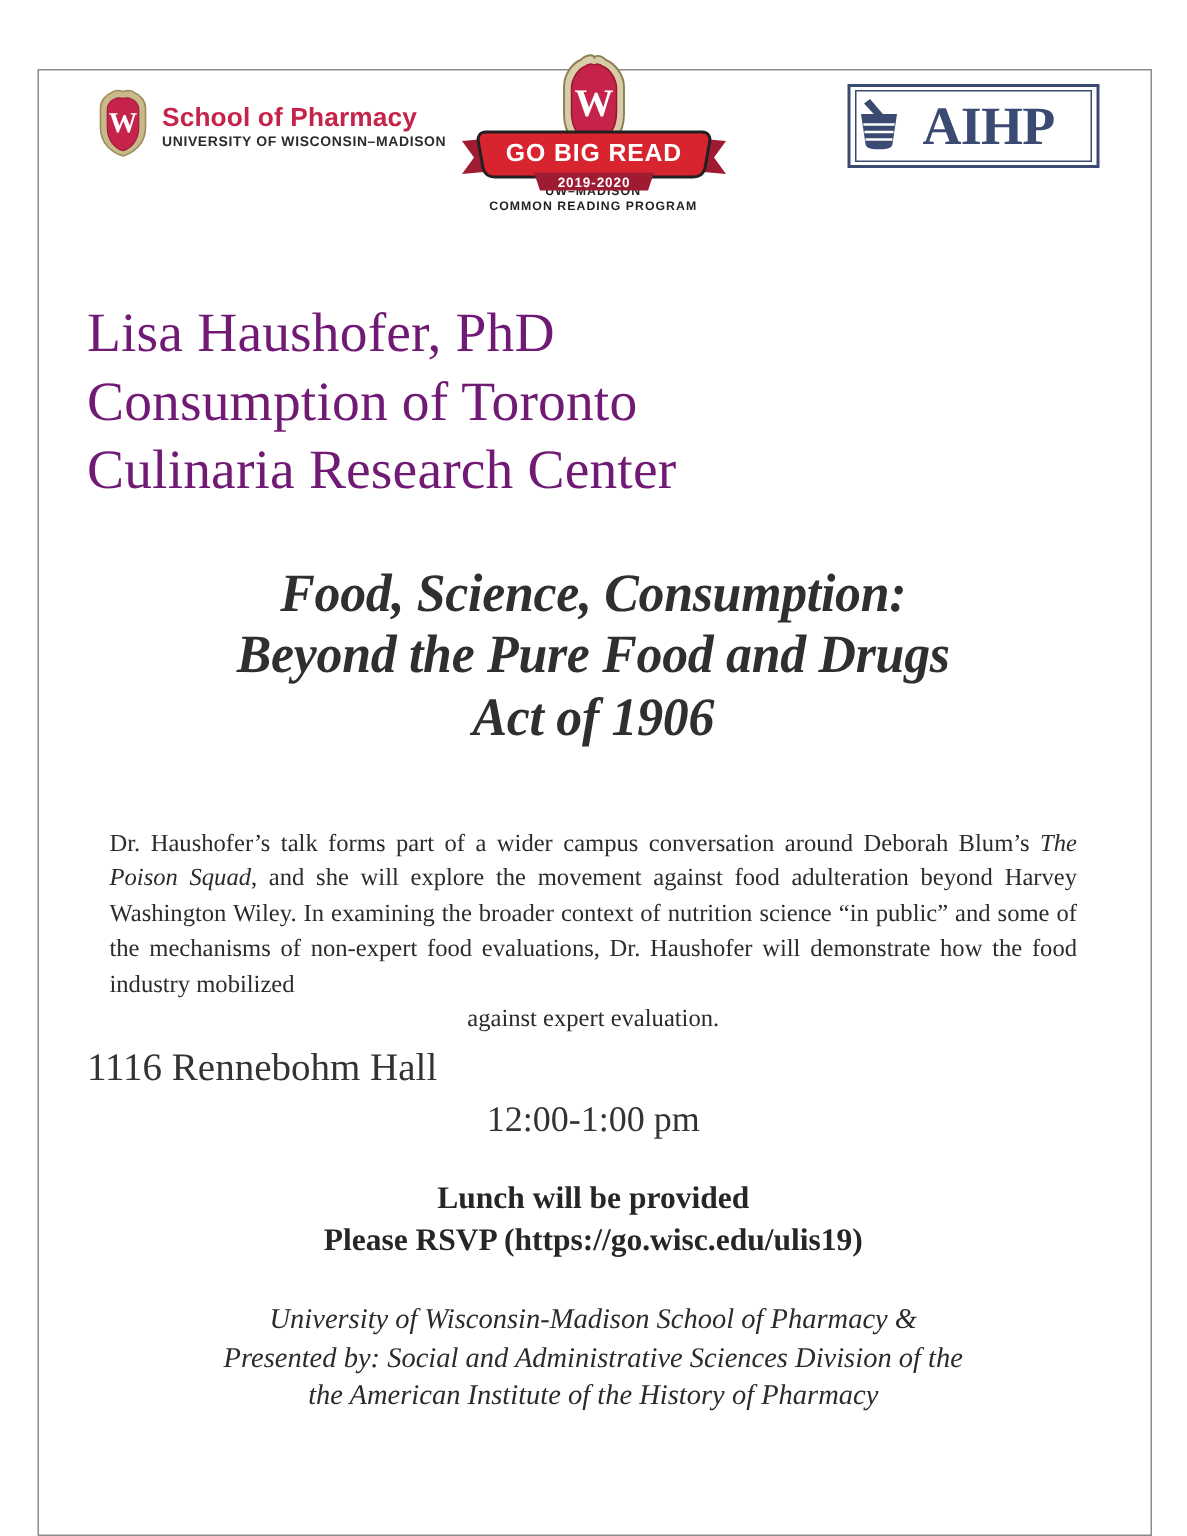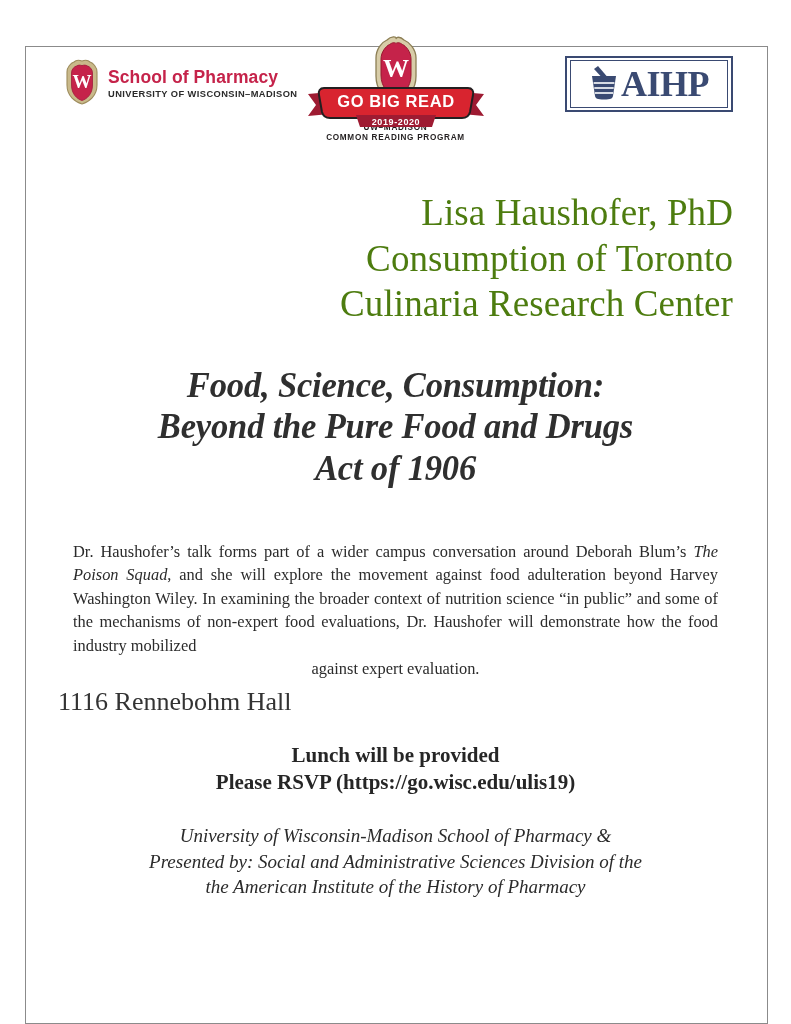--- a/index.html
+++ b/index.html
@@ -124,38 +124,37 @@
     align-items: center;
     justify-content: center;
     padding: 3px;
   }
   .aihp-inner {
     border: 1.5px solid #3a4a72;
     width: 100%;
     height: 100%;
     display: flex;
     align-items: center;
-    justify-content: center;
-    gap: 4px;
+    gap: 16px;
   }
   .aihp-word {
     font-family: "Liberation Serif", "DejaVu Serif", serif;
     font-size: 36px;
     font-weight: bold;
     color: #3a4a72;
     letter-spacing: -0.5px;
     line-height: 1;
     margin-left: -2px;
   }
 
   
   .speaker {
-    text-align: right;
-    margin-top: 34px;
-    color: #4d7c0f;
+    text-align: left;
+    margin-top: 44px;
+    color: #701a75;
   }
   .speaker div {
     font-size: 37px;
     line-height: 1.23;
     letter-spacing: 0.1px;
   }
 
   
   .talk-title {
     text-align: center;
@@ -321,20 +320,21 @@
       <div>Beyond the Pure Food and Drugs</div>
       <div>Act of 1906</div>
     </div>
 
     <div class="abstract">
       <span>Dr. Haushofer’s talk forms part of a wider campus conversation around Deborah Blum’s </span><em>The Poison Squad</em><span>, and she will explore the movement against food adulteration beyond Harvey Washington Wiley. In examining the broader context of nutrition science “in public” and some of the mechanisms of non-expert food evaluations, Dr. Haushofer will demonstrate how the food industry mobilized</span>
       <span class="last-line">against expert evaluation.</span>
     </div>
 
     <div class="venue-line">1116 Rennebohm Hall</div>
+    <div class="time-line">12:00-1:00 pm</div>
 
     <div class="rsvp">
       <div>Lunch will be provided</div>
       <div>Please RSVP (https://go.wisc.edu/ulis19)</div>
     </div>
 
     <div class="presented">
       <div>University of Wisconsin-Madison School of Pharmacy &amp;</div>
       <div>Presented by: Social and Administrative Sciences Division of the</div>
       <div>the American Institute of the History of Pharmacy</div>

